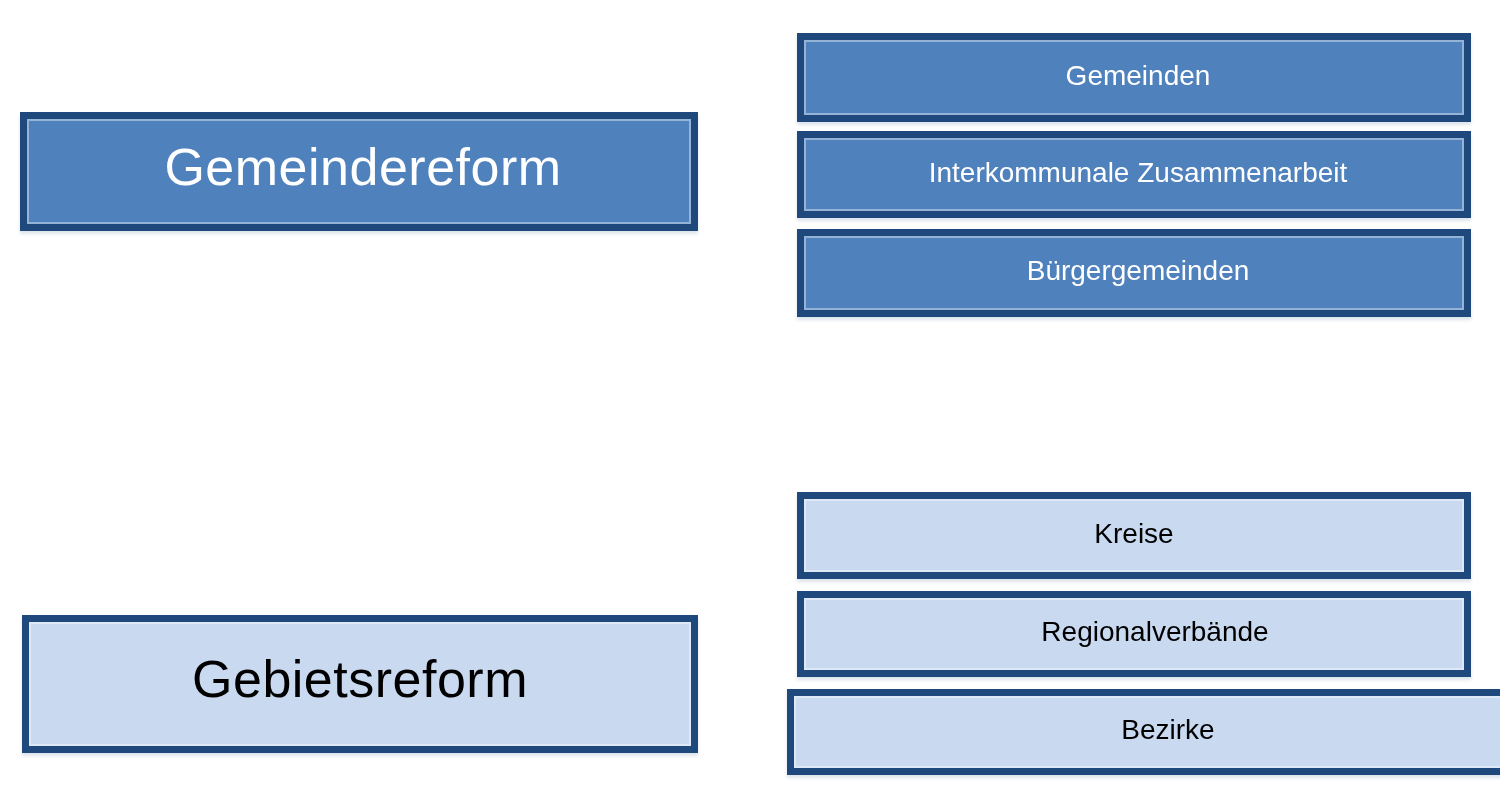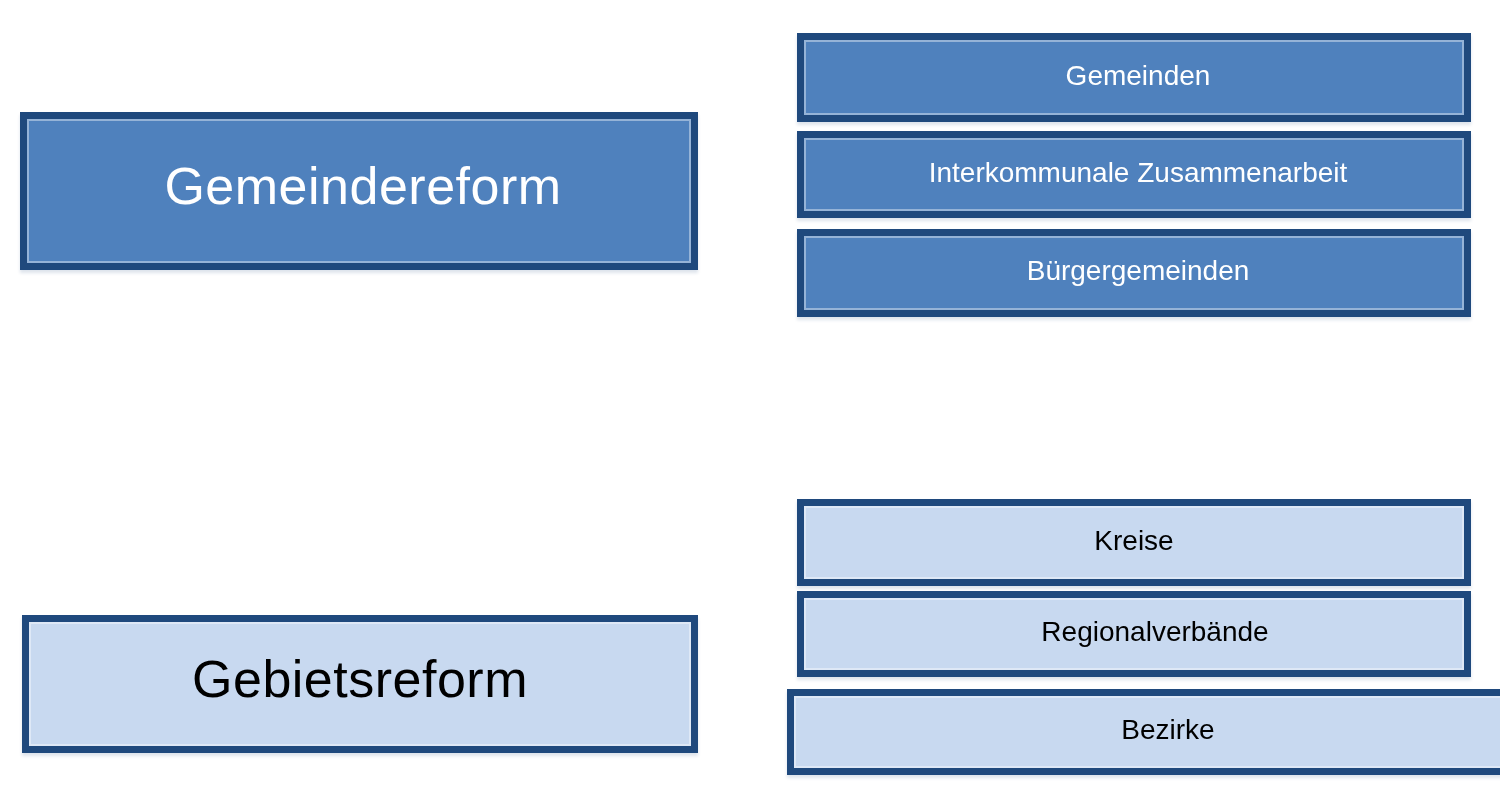--- a/index.html
+++ b/index.html
@@ -45,28 +45,28 @@
     font-size:52px;
     padding-bottom:10px;
     letter-spacing:0.5px;
   }
   .box.item{
     font-size:28px;
     padding-bottom:4px;
   }
 
   
-  .pos-gemeindereform{left:20px;  top:112px; width:678px; height:158px;}
+  .pos-gemeindereform{left:20px;  top:112px; width:678px; height:119px;}
   .pos-gebietsreform {left:22px;  top:567px; width:676px; height:138px;margin-top:48px;}
 
   
   .pos-gemeinden        {left:797px; top:33px;  width:674px; height:89px;}
   .pos-interkommunale   {left:797px; top:131px; width:674px; height:87px;}
   .pos-buergergemeinden {left:797px; top:229px; width:674px; height:88px;}
-  .pos-kreise           {left:797px; top:492px; width:674px; height:87px;margin-top:7px;}
+  .pos-kreise           {left:797px; top:492px; width:674px; height:87px;}
   .pos-regionalverbaende{left:797px; top:591px; width:674px; height:86px;padding-left:42px;}
   .pos-bezirke          {left:787px; top:689px; width:762px; height:86px;}
 </style>
 </head>
 <body>
 
 <div class="canvas">
 
   <div class="box dark headline pos-gemeindereform">
     <span>Gemeindereform</span>

